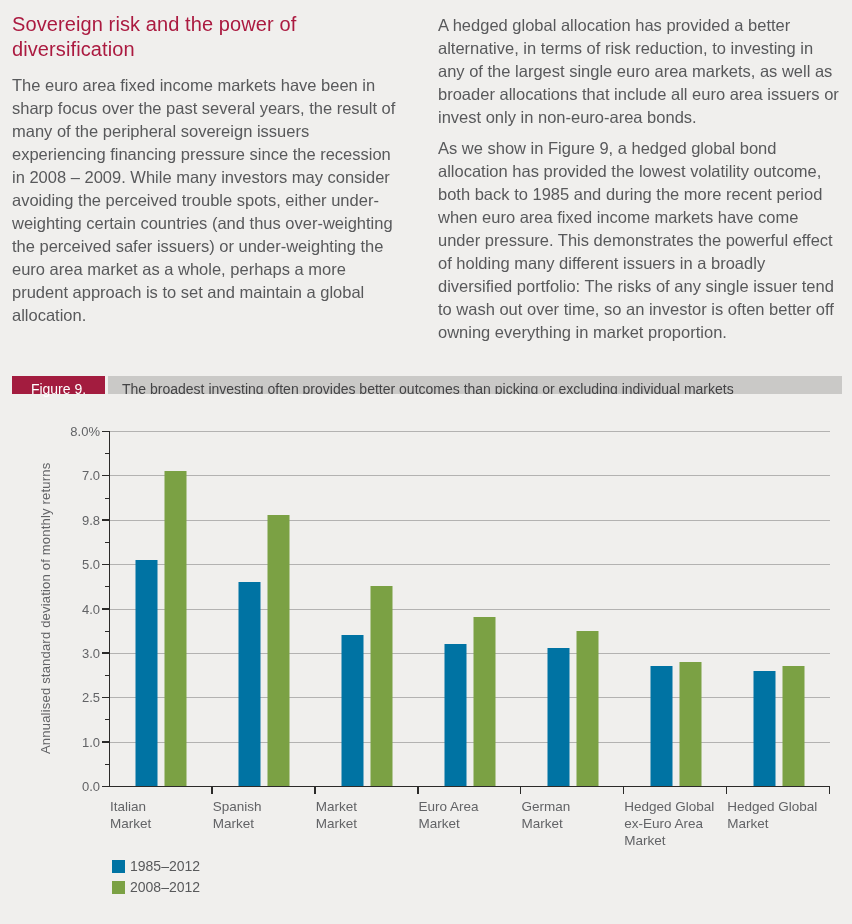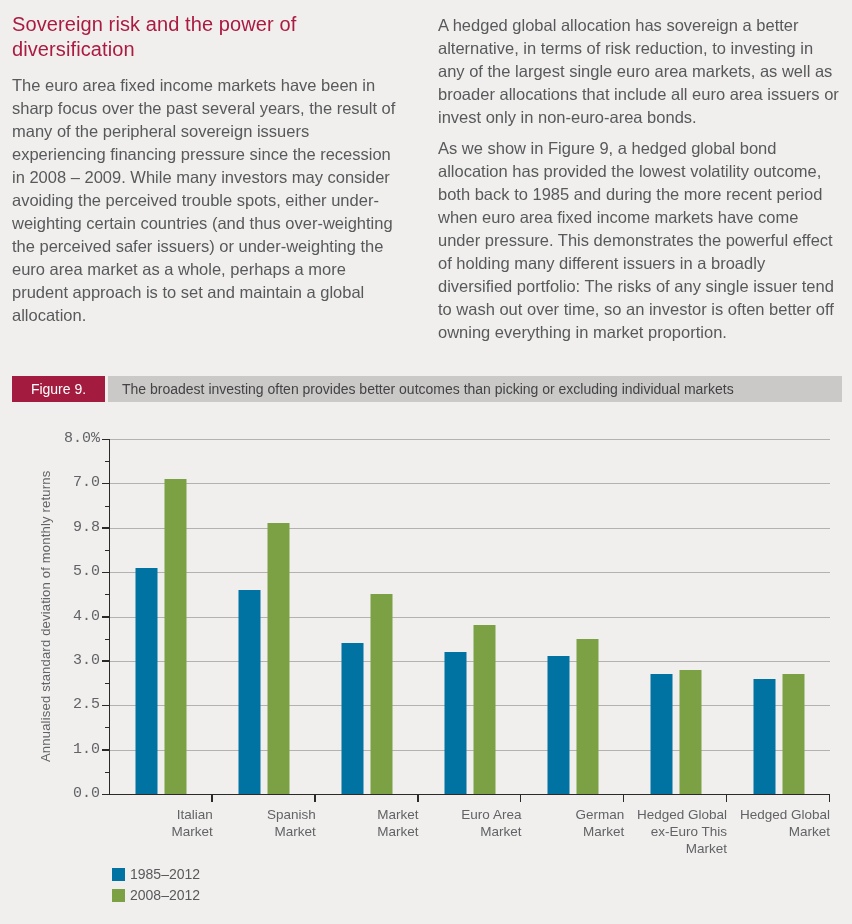--- a/index.html
+++ b/index.html
@@ -16,52 +16,52 @@
   .cols{display:flex;gap:36px;}
   .col-left{width:390px;flex:0 0 390px;}
   .col-right{flex:1;padding-top:2px;}
   .heading{
     color:#ab1a40;font-size:20px;line-height:25px;font-weight:400;
     margin:0 0 12px 0;letter-spacing:.1px;
   }
   .body-text{font-size:16.5px;line-height:23px;margin:0;}
   .body-text + .body-text{margin-top:8px;}
   
-  .fig-header{display:flex;margin-top:32px;height:26px;}
+  .fig-header{display:flex;margin-top:32px;height:18px;}
   .fig-badge{
     width:93px;flex:0 0 93px;background:#a31c3f;color:#ffffff;
     font-size:14px;line-height:27px;text-align:center;
   }
   .fig-caption{
     flex:1;margin-left:3px;background:#cac9c7;color:#434345;
     font-size:14px;line-height:27px;padding-left:14px;
     white-space:nowrap;overflow:hidden;
   }
   
   .chart{position:relative;height:470px;margin-top:22px;}
   .plot{
     position:absolute;left:97px;right:12px;top:15px;height:355px;
     border-left:1.5px solid #2b2a29;border-bottom:1.5px solid #2b2a29;
   }
   .gridline{position:absolute;left:0;right:0;height:1px;background:#b3b2b1;}
   .ytick{position:absolute;left:-8px;width:8px;height:1.5px;background:#2b2a29;}
   .ytick-minor{position:absolute;left:-5px;width:5px;height:1px;background:#2b2a29;}
   .ylab{
     position:absolute;right:100%;padding-right:10px;white-space:nowrap;
-    font-size:15px;color:#626366;font-family:Liberation Mono, monospace;
+    font-size:13px;color:#626366;
   }
   .group{position:absolute;bottom:0;top:0;}
   .pair{
     position:absolute;bottom:0;left:50%;transform:translateX(-50%);
     height:100%;display:flex;align-items:flex-end;gap:7px;
   }
   .bar{width:22px;box-sizing:border-box;}
   .xtick{position:absolute;top:100%;height:8px;width:1.5px;background:#2b2a29;}
   .xlab{
-    position:absolute;top:100%;margin-top:12px;width:100%;text-align:right;
+    position:absolute;top:100%;margin-top:12px;width:100%;text-align:left;
     font-size:13.5px;line-height:17px;color:#626366;
   }
   .ytitle{
     position:absolute;left:26px;top:15px;height:355px;
     display:flex;align-items:center;justify-content:center;
     writing-mode:vertical-rl;transform:rotate(180deg);
     font-size:13px;color:#626366;letter-spacing:.2px;
   }
   .legend{
     position:absolute;left:100px;top:442px;
@@ -75,21 +75,21 @@
 <body>
 
 <div class="page">
 
   <div class="cols">
     <div class="col-left">
       <h1 class="heading">Sovereign risk and the power of diversification</h1>
       <p class="body-text">The euro area fixed income markets have been in sharp focus over the past several years, the result of many of the peripheral sovereign issuers experiencing financing pressure since the recession in 2008 – 2009. While many investors may consider avoiding the perceived trouble spots, either under-weighting certain countries (and thus over-weighting the perceived safer issuers) or under-weighting the euro area market as a whole, perhaps a more prudent approach is to set and maintain a global allocation.</p>
     </div>
     <div class="col-right">
-      <p class="body-text">A hedged global allocation has sovereign a better alternative, in terms of risk reduction, to investing in any of the largest single euro area markets, as well as broader allocations that include all euro area issuers or invest only in non-euro-area bonds.</p>
+      <p class="body-text">A hedged global allocation has provided a better alternative, in terms of risk reduction, to investing in any of the largest single euro area markets, as well as broader allocations that include all euro area issuers or invest only in non-euro-area bonds.</p>
       <p class="body-text">As we show in Figure 9, a hedged global bond allocation has provided the lowest volatility outcome, both back to 1985 and during the more recent period when euro area fixed income markets have come under pressure. This demonstrates the powerful effect of holding many different issuers in a broadly diversified portfolio: The risks of any single issuer tend to wash out over time, so an investor is often better off owning everything in market proportion.</p>
     </div>
   </div>
 
   <div class="fig-header">
     <div class="fig-badge">Figure 9.</div>
     <div class="fig-caption">The broadest investing often provides better outcomes than picking or excluding individual markets</div>
   </div>
 
   <div class="chart">
@@ -185,21 +185,21 @@
           </div>
         </div>
         <div class="xtick" style="left: 85.7143%; margin-left: -1.5px;"></div>
         <div class="group" style="left: 71.4286%; width: 14.2857%;">
           <div class="pair">
             <div class="bar" title="Hedged Global ex-Euro Area Market 1985–2012: 2.7" style="height: 33.75%; background: rgb(0, 115, 163);"></div>
             <div class="bar" title="Hedged Global ex-Euro Area Market 2008–2012: 2.8" style="height: 35%; background: rgb(123, 161, 68);"></div>
           </div>
           <div class="xlab">
             <div class="">Hedged Global</div>
-            <div class="">ex-Euro This</div>
+            <div class="">ex-Euro Area</div>
             <div class="">Market</div>
           </div>
         </div>
         <div class="xtick" style="left: 100%; margin-left: -1.5px;"></div>
         <div class="group" style="left: 85.7143%; width: 14.2857%;">
           <div class="pair">
             <div class="bar" title="Hedged Global Market 1985–2012: 2.6" style="height: 32.5%; background: rgb(0, 115, 163);"></div>
             <div class="bar" title="Hedged Global Market 2008–2012: 2.7" style="height: 33.75%; background: rgb(123, 161, 68);"></div>
           </div>
           <div class="xlab">

